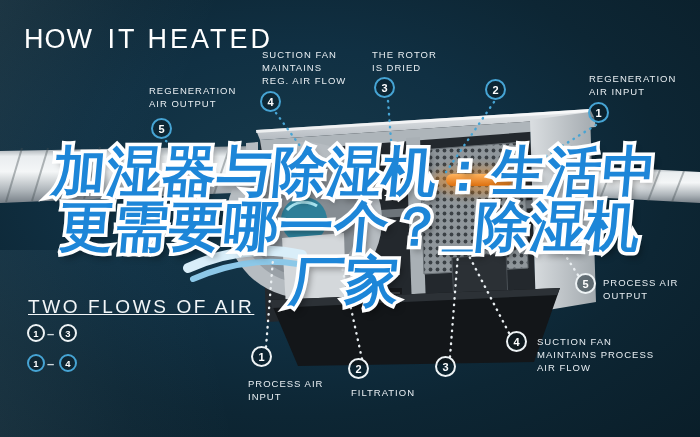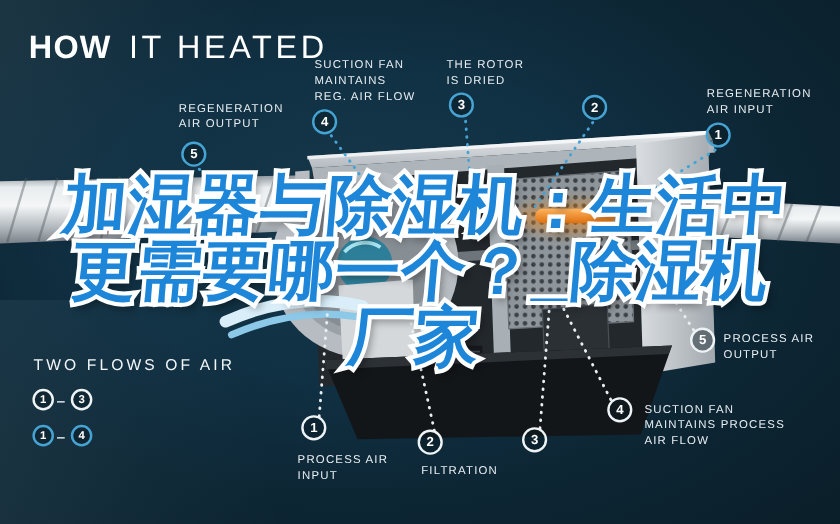--- a/index.html
+++ b/index.html
@@ -9,21 +9,21 @@
     background:radial-gradient(ellipse at 42% 42%, #17394a 0%, #103043 38%, #0d2634 65%, #0a1e29 100%);
   }
   .streak-tl{position:absolute;left:0;top:0;width:300px;height:170px;
     background:linear-gradient(112deg, rgba(170,205,220,0.10) 0%, rgba(170,205,220,0.03) 35%, transparent 60%);}
   .streak-bl{position:absolute;left:0;top:250px;width:300px;height:187px;
     background:linear-gradient(78deg, rgba(150,195,215,0.10) 0%, rgba(150,195,215,0.03) 40%, transparent 70%);}
   .scene{position:absolute;left:0;top:0;}
 
   
   .howit{position:absolute;left:24px;top:24px;color:#ffffff;font-size:27px;letter-spacing:1px;white-space:nowrap;}
-  .howit .b{font-weight:700;letter-spacing:1px;}
+  .howit .b{font-weight:400;letter-spacing:1px;}
   .howit .l{font-weight:400;letter-spacing:3px;margin-left:6px;}
 
   
   .lbl{position:absolute;color:#e8eef2;font-size:9.5px;font-weight:400;line-height:1.38;
        letter-spacing:1px;white-space:pre-line;text-transform:uppercase;}
 
   
   .badge{position:absolute;width:21px;height:21px;border-radius:50%;border:2px solid #fff;
          display:flex;align-items:center;justify-content:center;
          color:#fff;font-size:11px;font-weight:700;background:rgba(8,26,36,0.45);box-sizing:border-box;}
@@ -36,22 +36,22 @@
   .p3{left:485px;top:79px;} .p4{left:588px;top:102px;} .p5{left:575px;top:273px;}
   .p6{left:506px;top:331px;} .p7{left:435px;top:356px;} .p8{left:348px;top:358px;}
   .p9{left:251px;top:346px;}
   
   .l0{left:149px;top:84px;} .l1{left:262px;top:48px;} .l2{left:372px;top:48px;}
   .l3{left:486px;top:52px;} .l4{left:589px;top:72px;} .l5{left:603px;top:276px;}
   .l6{left:537px;top:335px;} .l7{left:437px;top:384px;} .l8{left:351px;top:386px;}
   .l9{left:248px;top:377px;}
 
   
-  .legend-title{position:absolute;left:28px;top:296px;color:#f2f6f8;font-size:13px;
-                font-weight:400;letter-spacing:2.6px;white-space:nowrap;}
+  .legend-title{position:absolute;left:28px;top:296px;color:#f2f6f8;font-size:19px;
+                font-weight:400;letter-spacing:2.6px;white-space:nowrap;text-decoration:underline;}
   .lg-b1a{left:27px;top:324px;} .lg-b1b{left:59px;top:324px;}
   .lg-b2a{left:27px;top:354px;} .lg-b2b{left:59px;top:354px;}
   .lg-dash{position:absolute;color:#cfd9de;font-size:13px;font-weight:700;}
   .lg-d1{left:47px;top:326px;} .lg-d2{left:47px;top:356px;}
   .lg-l1{left:88px;top:328px;} .lg-l2{left:88px;top:358px;}
 
   
   .cnwrap{position:absolute;left:0;right:0;top:144px;text-align:center;transform:skewX(-5deg);}
   .cn{position:relative;display:block;font-size:54px;line-height:55px;font-weight:700;letter-spacing:1px;}
   .cn .s{position:absolute;left:0;right:0;top:0;color:#ffffff;-webkit-text-stroke:7px #ffffff;

